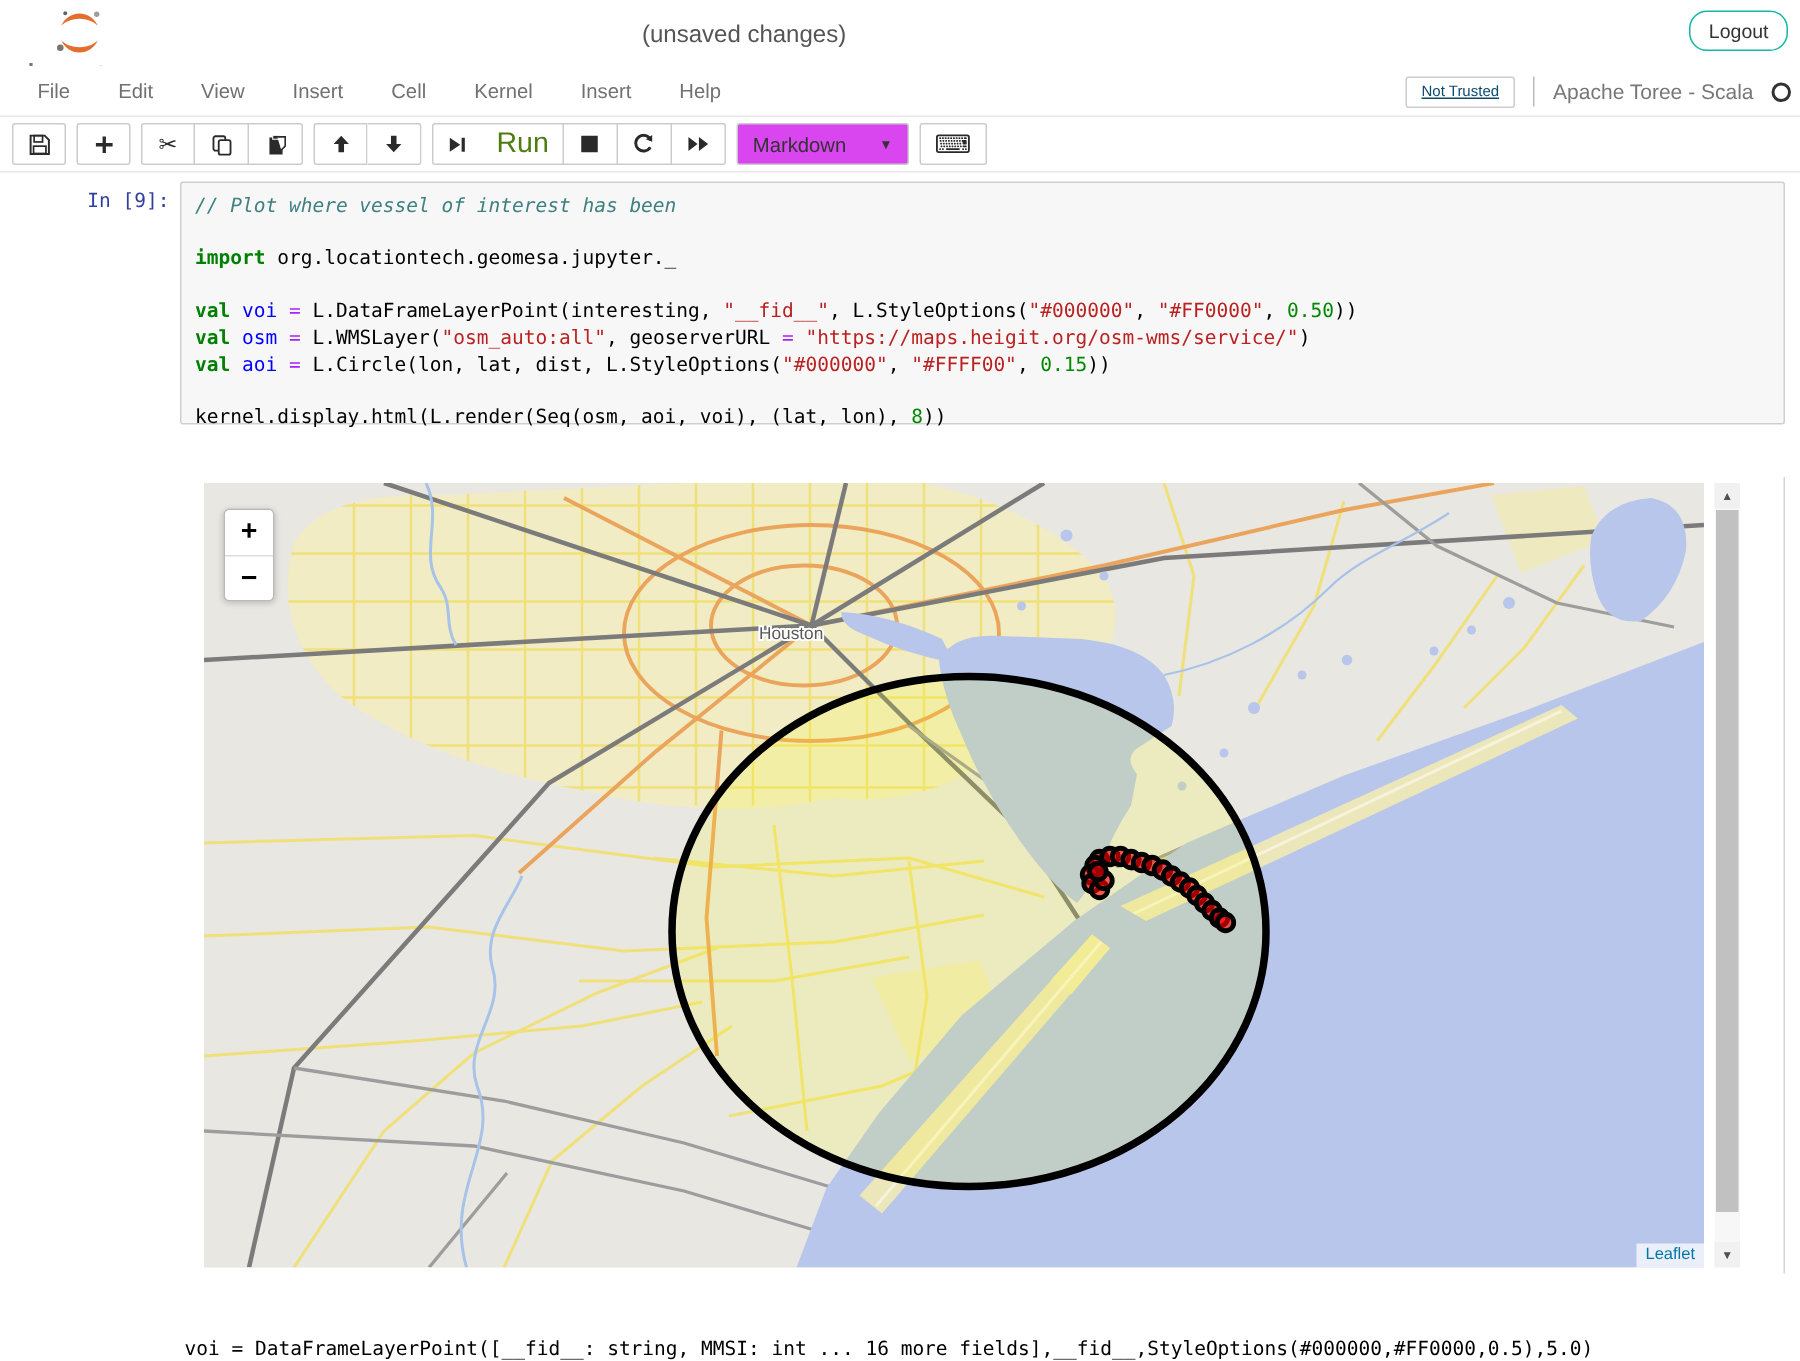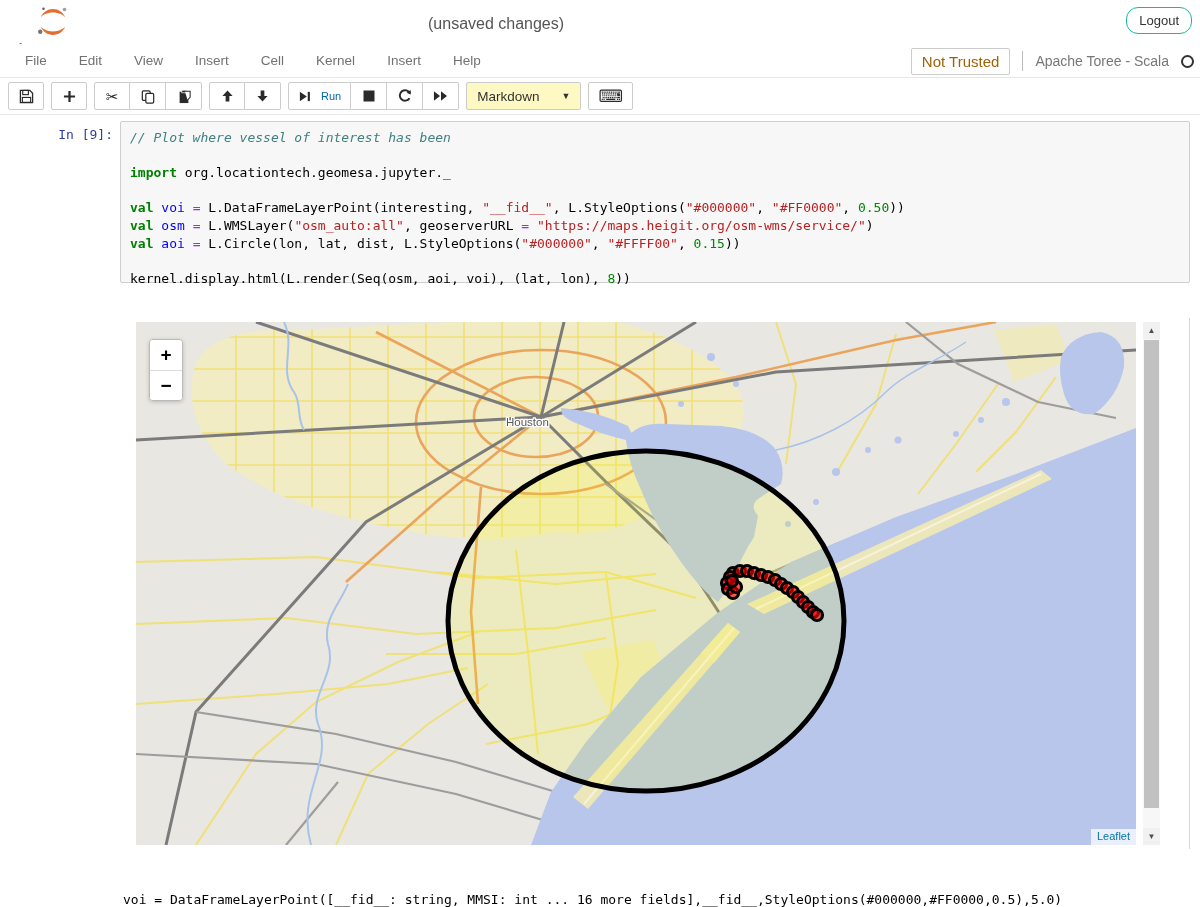--- a/index.html
+++ b/index.html
@@ -14,40 +14,40 @@
   .nb-sub { position:absolute; left:428px; top:15px; font-size:16px; color:#555; }
   .logout-btn { position:absolute; right:8px; top:7px; font-size:13px; color:#333;
     border:1px solid #14b8a6; border-radius:12px; background:#fff; padding:5px 12px; cursor:pointer; }
 
   
   .menubar { position:absolute; left:0; top:44px; width:1200px; height:34px;
     background:#fff; border-bottom:1px solid #e7e7e7; display:flex; align-items:center; }
   .menu-item { font-size:13.5px; color:#717171; padding:9px 16px; cursor:pointer; }
   .menu-item:first-child { margin-left:9px; }
   .menubar-right { position:absolute; right:6px; top:0; height:34px; display:flex; align-items:center; gap:12px; }
-  .not-trusted { font-size:15px; color:#a16207; border:1px solid #ccc; border-radius:2px;
-    background:#fff; padding:4px 10px; }
+  .not-trusted { font-size:10px; color:#0c4a6e; border:1px solid #ccc; border-radius:2px;
+    background:#fff; padding:4px 10px;text-decoration:underline; }
   .kdiv { width:1px; height:20px; background:#bbb; }
   .kernel-name { font-size:14px; color:#777; }
   .kernel-ind { width:13px; height:13px; border:2px solid #333; border-radius:50%; }
 
   
   .toolbar { position:absolute; left:0; top:78px; width:1200px; height:37px; background:#fff;
     border-bottom:1px solid #e7e7e7; display:flex; align-items:center; padding-left:8px; gap:7px; }
   .btn-group { display:flex; }
   .tbtn { min-width:36px; height:28px; background:#fff; border:1px solid #cccccc;
     display:flex; align-items:center; justify-content:center; font-size:14px; color:#2a2a2a;
     cursor:pointer; padding:0 9px; }
   .btn-group .tbtn + .tbtn { border-left:none; }
   .btn-group .tbtn:first-child { border-radius:2px 0 0 2px; }
   .btn-group .tbtn:last-child { border-radius:0 2px 2px 0; }
   .btn-group .tbtn:only-child { border-radius:2px; }
   .tbtn svg { display:block; }
-  .run-label { margin-left:10px; font-size:11px; color:#0369a1; }
-  .cell-type { height:28px; border:1px solid #cccccc; border-radius:2px; background:#fef9c3;
+  .run-label { margin-left:20px; font-size:19px; color:#4d7c0f; }
+  .cell-type { height:28px; border:1px solid #cccccc; border-radius:2px; background:#d946ef;
     display:flex; align-items:center; font-size:13.5px; color:#333; padding:0 10px; min-width:108px;
     justify-content:space-between; cursor:pointer; }
   .caret { font-size:9px; color:#333; margin-left:22px; }
   .glyph { font-size:15px; line-height:1; }
 
   
   .prompt { position:absolute; left:0; top:127px; width:113px; text-align:right;
     font-family:"DejaVu Sans Mono", monospace; font-size:13px; color:#303F9F; }
   .input-box { position:absolute; left:120px; top:121px; width:1070px; height:162px;
     background:#f7f7f7; border:1px solid #cfcfcf; border-radius:2px; padding:7px 9px; cursor:text; }

